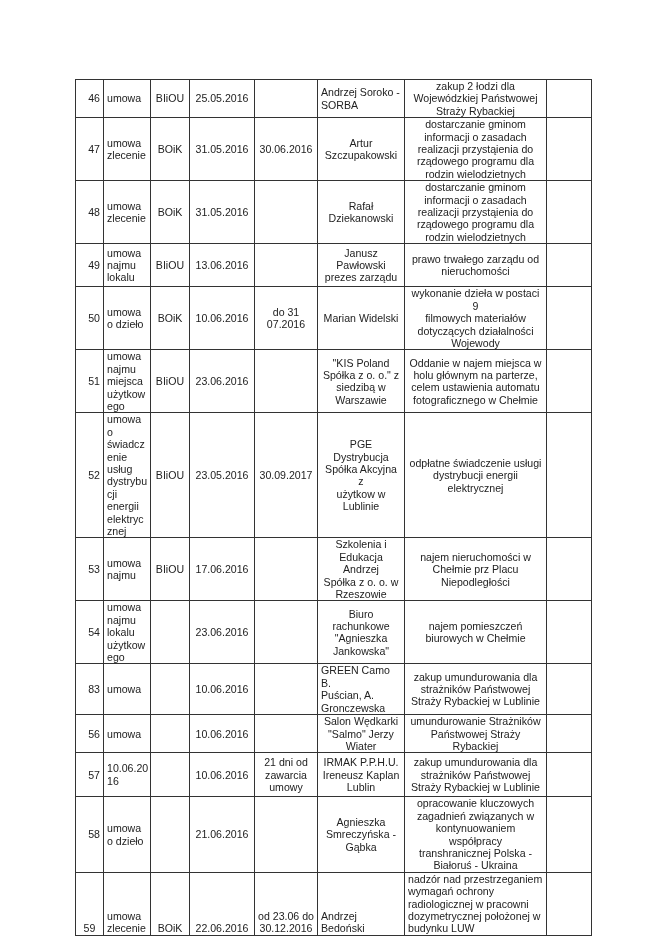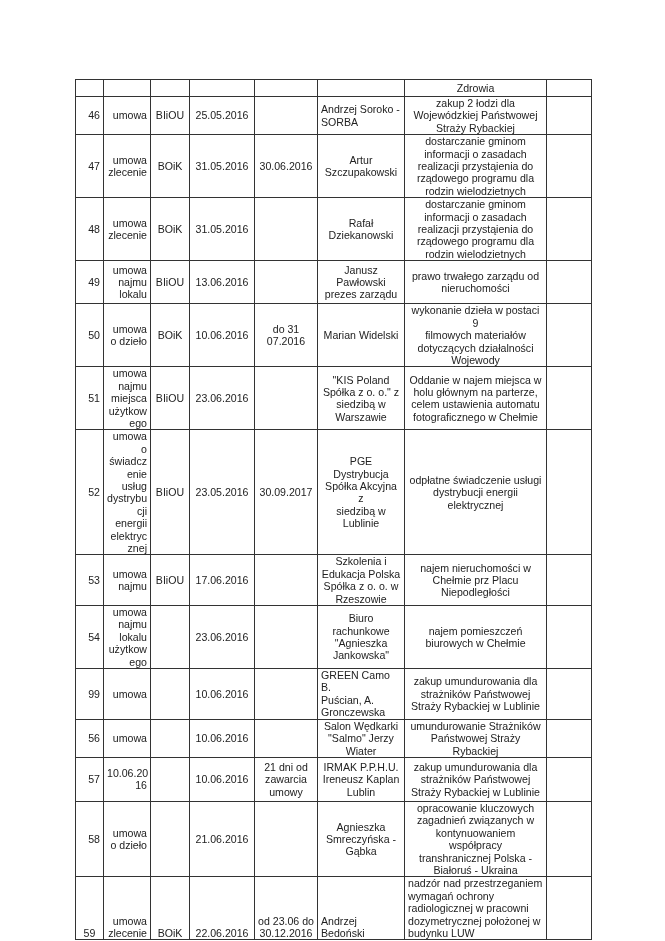--- a/index.html
+++ b/index.html
@@ -2,21 +2,21 @@
 <html><head>
 <meta charset="utf-8">
 <style>
   html, body { margin:0; padding:0; background:#ffffff; }
   body { width:665px; height:941px; position:relative; overflow:hidden;
          font-family:"Liberation Sans", sans-serif; color:#222; }
   table.reg { position:absolute; left:75px; top:79px; border-collapse:collapse;
               table-layout:fixed; width:516px; font-size:10.6px; line-height:12.4px; }
   table.reg td { border:1.5px solid #333; padding:0 3px; overflow:hidden; vertical-align:middle; }
   td.c-no { text-align:right; }
-  td.c-type { text-align:right; vertical-align:bottom; }
+  td.c-type { text-align:left; vertical-align:bottom; }
   td.c-dept { text-align:center;margin-top:12px; }
   td.c-date { text-align:center; }
   td.c-end { text-align:center; }
   td.c-party { text-align:center; }
   td.c-party.left { text-align:left;margin-left:12px; }
   td.c-subj { text-align:center; }
   td.c-subj.left { text-align:left; }
   td.c-extra { }
   tr.bottom td { vertical-align:bottom; }
   tr.bottom td.c-no { text-align:center; }
@@ -30,30 +30,20 @@
     <col style="width:28px">
       <col style="width:47px">
       <col style="width:39px">
       <col style="width:65px">
     <col style="width:63px">
       <col style="width:87px">
       <col style="width:142px">
       <col style="width:45px">
   </colgroup>
   <tbody id="tbody">
-    <tr style="height:17px">
-      <td></td>
-      <td></td>
-      <td></td>
-      <td></td>
-      <td></td>
-      <td></td>
-      <td class="c-subj">Zdrowia</td>
-      <td></td>
-    </tr>
   <tr style="height: 36px;">
         <td class="c-no pre">46</td>
         <td class="c-type pre">umowa</td>
         <td class="c-dept pre">BIiOU</td>
         <td class="c-date pre">25.05.2016</td>
         <td class="c-end pre"></td>
         <td class="c-party left pre">Andrzej Soroko -
 SORBA</td>
         <td class="c-subj pre">zakup 2 łodzi dla
 Wojewódzkiej Państwowej
@@ -152,36 +142,36 @@
 dystrybu
 cji
 energii
 elektryc
 znej</td>
         <td class="c-dept pre">BIiOU</td>
         <td class="c-date pre">23.05.2016</td>
         <td class="c-end pre">30.09.2017</td>
         <td class="c-party pre">PGE Dystrybucja
 Spółka Akcyjna z
-siedzibą w
+użytkow w
 Lublinie</td>
         <td class="c-subj pre">odpłatne świadczenie usługi
 dystrybucji energii
 elektrycznej</td>
         <td class="c-extra pre"></td>
       </tr>
       <tr style="height: 50px;">
         <td class="c-no pre">53</td>
         <td class="c-type pre">umowa
 najmu</td>
         <td class="c-dept pre">BIiOU</td>
         <td class="c-date pre">17.06.2016</td>
         <td class="c-end pre"></td>
         <td class="c-party pre">Szkolenia i
-Edukacja Polska
+Edukacja Andrzej
 Spółka z o. o. w
 Rzeszowie</td>
         <td class="c-subj pre">najem nieruchomości w
 Chełmie prz Placu
 Niepodległości</td>
         <td class="c-extra pre"></td>
       </tr>
       <tr style="height: 57px;">
         <td class="c-no pre">54</td>
         <td class="c-type pre">umowa
@@ -194,21 +184,21 @@
         <td class="c-end pre"></td>
         <td class="c-party pre">Biuro
 rachunkowe
 "Agnieszka
 Jankowska"</td>
         <td class="c-subj pre">najem pomieszczeń
 biurowych w Chełmie</td>
         <td class="c-extra pre"></td>
       </tr>
       <tr style="height: 42px;">
-        <td class="c-no pre">99</td>
+        <td class="c-no pre">83</td>
         <td class="c-type pre">umowa</td>
         <td class="c-dept pre"></td>
         <td class="c-date pre">10.06.2016</td>
         <td class="c-end pre"></td>
         <td class="c-party left pre">GREEN Camo B.
 Puścian, A.
 Gronczewska</td>
         <td class="c-subj pre">zakup umundurowania dla
 strażników Państwowej
 Straży Rybackiej w Lublinie</td>

